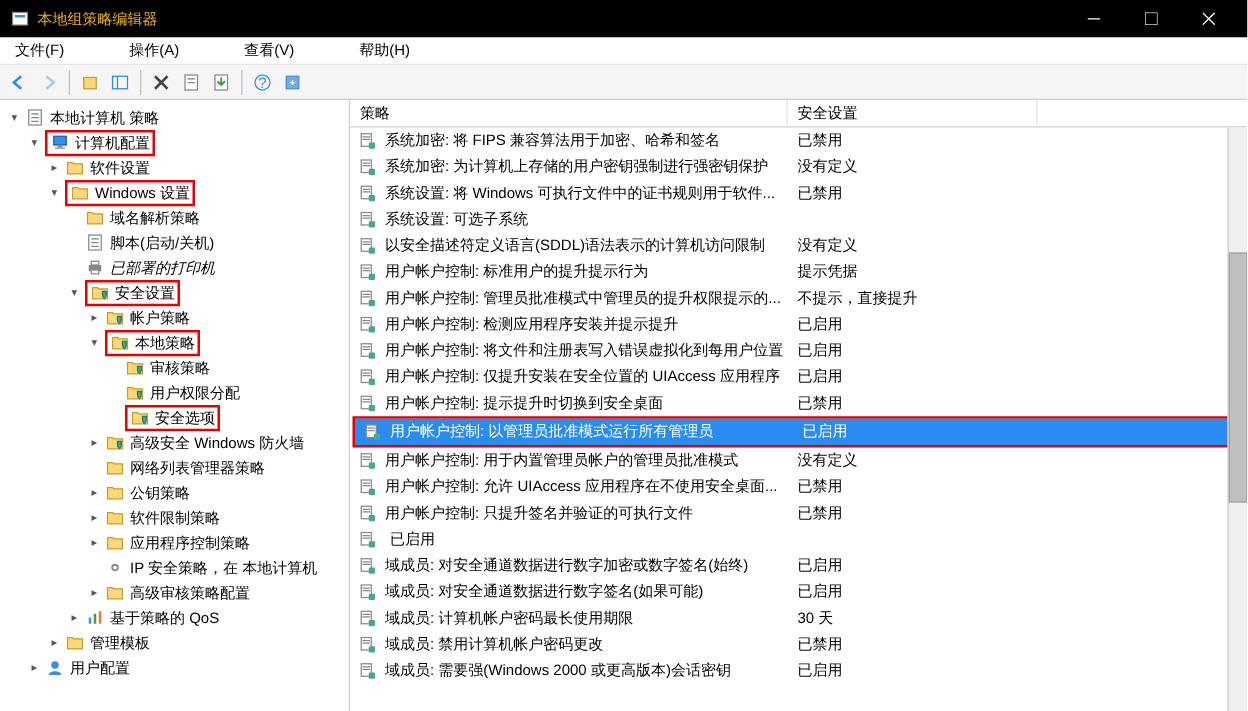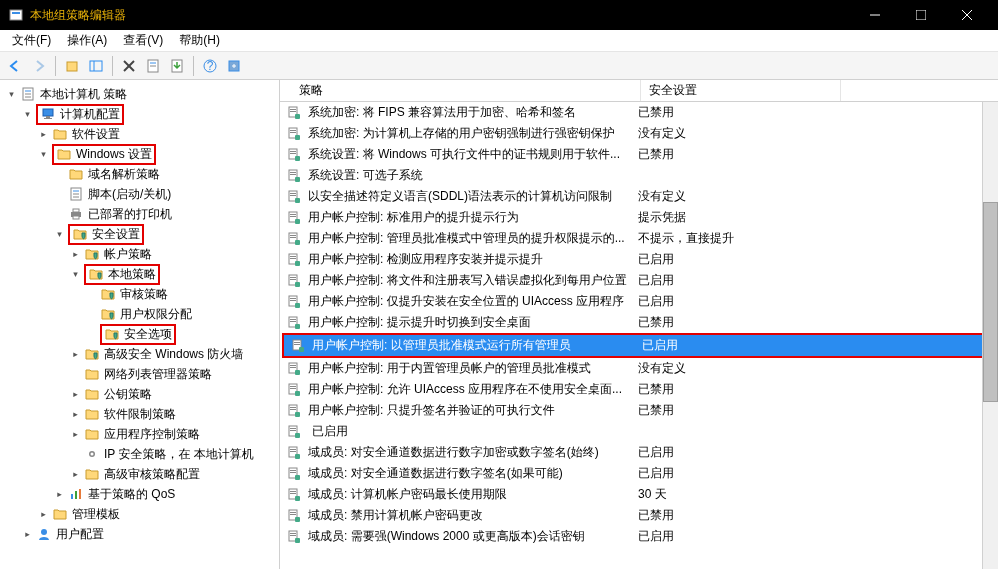--- a/index.html
+++ b/index.html
@@ -2,36 +2,36 @@
 <html><head>
 <meta charset="utf-8">
 <style>
 * { box-sizing: border-box; margin: 0; padding: 0; font-family: "Microsoft YaHei", "SimSun", sans-serif; font-size: 12px; }
 body { background: #fff; width: 998px; height: 569px; overflow: hidden; display: flex; flex-direction: column; }
 .titlebar { background: #000; color: #eab308; height: 30px; display: flex; align-items: center; padding: 0 8px; }
 .titlebar .icon { width: 16px; height: 16px; margin-right: 6px; display: inline-flex; align-items: center; justify-content: center; }
 .titlebar .title { flex: 1; font-size: 12px; }
 .titlebar .winbtn { width: 46px; height: 30px; display: flex; align-items: center; justify-content: center; color: #fff; cursor: default; }
 .titlebar .winbtn svg { stroke: #fff; }
-.menubar { background: #fff; height: 22px; display: flex; align-items: center; padding: 0 4px; border-bottom: 1px solid #e5e5e5; }
+.menubar { background: #fff; height: 22px; display: flex; align-items: center; padding: 0 4px; border-bottom: 1px solid #e5e5e5; gap: 36px; }
 .menubar .item { padding: 2px 8px; cursor: default; }
 .toolbar { background: #f5f5f5; height: 28px; display: flex; align-items: center; padding: 2px 4px; border-bottom: 1px solid #d0d0d0; gap: 2px; }
 .toolbar .tbtn { width: 22px; height: 22px; display: flex; align-items: center; justify-content: center; border: 1px solid transparent; cursor: default; }
 .toolbar .sep { width: 1px; height: 20px; background: #c0c0c0; margin: 0 3px; }
 .content { flex: 1; display: flex; overflow: hidden; }
 .tree { width: 280px; border-right: 1px solid #d0d0d0; overflow: auto; padding: 4px 0; }
 .tree-node { display: flex; align-items: center; height: 20px; white-space: nowrap; cursor: default; }
 .tree-node .toggle { width: 11px; height: 11px; margin: 0 3px 0 0; display: inline-flex; align-items: center; justify-content: center; font-size: 9px; color: #555; }
 .tree-node .nicon { width: 16px; height: 16px; margin-right: 4px; display: inline-flex; align-items: center; justify-content: center; }
 .tree-node .label { font-size: 12px; }
 .highlight-box { border: 2px solid #e20000; display: inline-flex; padding: 0 2px; text-align: right; }
 .list { flex: 1; display: flex; flex-direction: column; overflow: hidden; position: relative; }
 .list-header { display: flex; background: #fff; border-bottom: 1px solid #d0d0d0; height: 22px; align-items: center; }
 .list-header .col { padding: 2px 8px; font-size: 12px; border-right: 1px solid #e5e5e5; }
-.list-header .col:first-child { flex: 0 0 350px; margin-left: 11px; }
+.list-header .col:first-child { flex: 0 0 350px; }
 .list-header .col:nth-child(2) { flex: 0 0 200px; }
 .list-body { flex: 1; overflow: auto; }
 .list-row { display: flex; align-items: center; height: 21px; cursor: default; }
 .list-row .picon { width: 20px; display: inline-flex; align-items: center; justify-content: center; margin-left: 4px; }
 .list-row .pname { flex: 0 0 326px; padding-left: 4px; white-space: nowrap; overflow: hidden; text-overflow: ellipsis; }
 .list-row .pval { flex: 0 0 200px; padding-left: 8px; }
 .list-row.selected { background: #2a8cf0; color: #fff; }
 .selected-outer { border: 2px solid #e20000; margin: 0 2px; }
 .scrollbar-v { position: absolute; right: 0; top: 22px; bottom: 0; width: 16px; background: #f0f0f0; border-left: 1px solid #d0d0d0; }
 .scrollbar-thumb { position: absolute; top: 100px; width: 100%; height: 200px; background: #c0c0c0; border: 1px solid #a0a0a0; }
@@ -193,21 +193,21 @@
         <span class="nicon">
           <svg width="14" height="14" viewBox="0 0 14 14">
             <rect x="2" y="1" width="10" height="12" fill="#fff" stroke="#888"></rect>
             <line x1="4" y1="4" x2="10" y2="4" stroke="#3a8ee6"></line>
             <line x1="4" y1="7" x2="10" y2="7" stroke="#888"></line>
             <line x1="4" y1="10" x2="10" y2="10" stroke="#888"></line>
           </svg>
         </span>
         <span class="label">脚本(启动/关机)</span>
       </div>
-      <div class="tree-node" style="padding-left: 54px;">
+      <div class="tree-node" style="padding-left: 54px; font-style: italic;">
         <span class="toggle"></span>
         <span class="nicon">
           <svg width="14" height="14" viewBox="0 0 14 14">
             <rect x="2" y="5" width="10" height="5" fill="#888"></rect>
             <rect x="4" y="2" width="6" height="3" fill="#fff" stroke="#888"></rect>
             <rect x="4" y="9" width="6" height="3" fill="#fff" stroke="#888"></rect>
           </svg>
         </span>
         <span class="label">已部署的打印机</span>
       </div>

